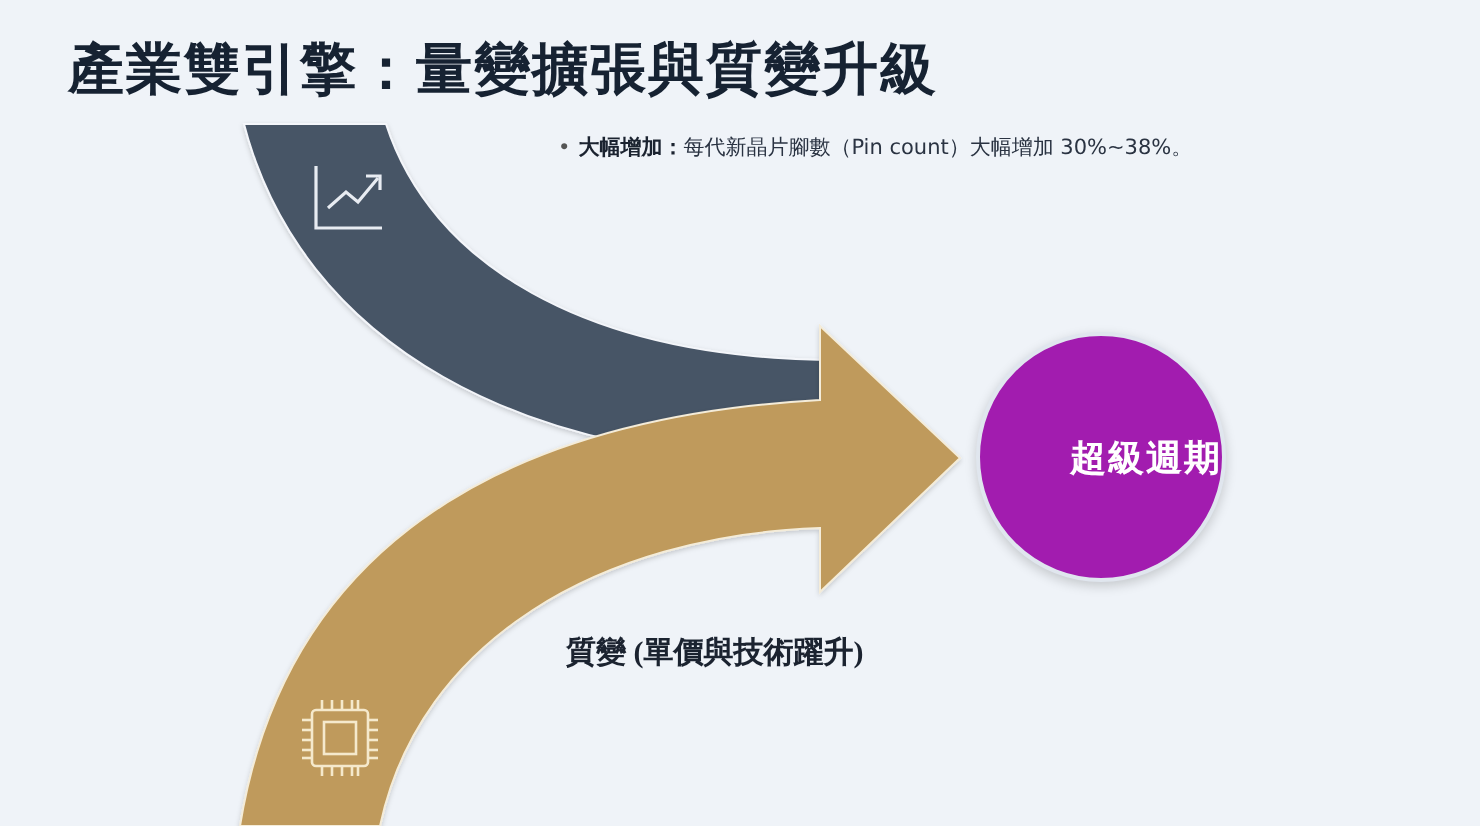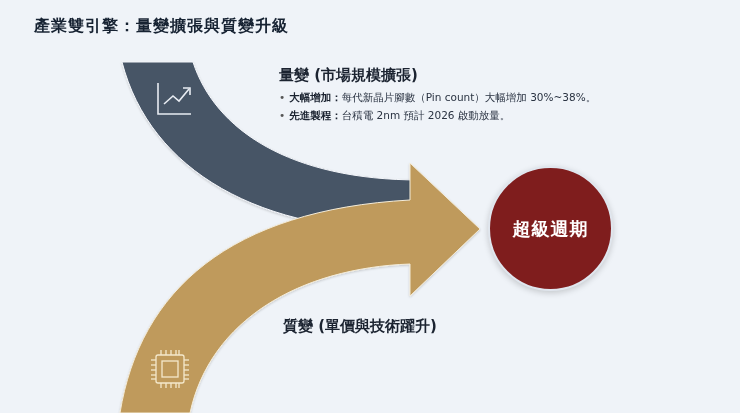--- a/index.html
+++ b/index.html
@@ -5,43 +5,43 @@
   * { margin: 0; padding: 0; box-sizing: border-box; }
   html, body { width: 740px; height: 413px; overflow: hidden; }
   body {
     background: #eff3f8;
     font-family: "DejaVu Sans", "Liberation Sans", sans-serif;
     color: #1b2330;
     position: relative;
   }
   .title {
     position: absolute; left: 34px; top: 16px;
-    font-size: 16px; font-weight: bold; color: #162232;
+    font-size: 28px; font-weight: bold; color: #162232;
     letter-spacing: 1px; white-space: nowrap;
   }
   svg.art { position: absolute; left: 0; top: 0; }
   .block { position: absolute; }
   .block h2 {
     font-size: 15px; font-weight: bold; color: #1b2330;
     margin-bottom: 4px; white-space: nowrap;
   }
   .block ul { list-style: none; }
   .block li {
     font-size: 10.5px; line-height: 17.5px; color: #2a3342; white-space: nowrap;
   }
   .block li .dot { color: #555; margin-right: 4px; }
   .block li b { font-weight: bold; color: #1b2330; }
   .block-quant { left: 279px; top: 66px; }
-  .block-qual { left: 283px; top: 317px; }
+  .block-qual { left: 283px; top: 317px; font-family: Liberation Serif, serif; }
   .circle {
     position: absolute; left: 488px; top: 166px;
     width: 125px; height: 125px; border-radius: 50%;
-    background: #7f1d1d; border: 2px solid #e0e6ee;
+    background: #a21caf; border: 2px solid #e0e6ee;
     box-shadow: 0 2px 6px rgba(0,0,0,0.18);
-    display: flex; align-items: center; justify-content: center;
+    display: flex; align-items: center; justify-content: flex-end;
   }
   .circle span { color: #ffffff; font-size: 18px; font-weight: bold; letter-spacing: 1px; }
 </style>
 </head>
 <body>
 
 <div class="title">產業雙引擎：量變擴張與質變升級</div>
 
 <svg class="art" width="740" height="413" viewBox="0 0 740 413">
   <defs>
@@ -80,24 +80,22 @@
     <line x1="151" y1="379" x2="156" y2="379"></line>
     <line x1="184" y1="360" x2="189" y2="360"></line>
       <line x1="184" y1="365" x2="189" y2="365"></line>
     <line x1="184" y1="370" x2="189" y2="370"></line>
       <line x1="184" y1="375" x2="189" y2="375"></line>
     <line x1="184" y1="379" x2="189" y2="379"></line>
   </g>
 </svg>
 
 <div class="block block-quant">
-  <h2>量變 (市場規模擴張)</h2>
   <ul>
     <li><span class="dot">•</span><b>大幅增加：</b><span>每代新晶片腳數（Pin count）大幅增加 30%~38%。</span></li>
-    <li><span class="dot">•</span><b>先進製程：</b><span>台積電 2nm 預計 2026 啟動放量。</span></li>
   </ul>
 </div>
 
 <div class="circle">
   <span>超級週期</span>
 </div>
 
 <div class="block block-qual">
   <h2>質變 (單價與技術躍升)</h2>
 </div>

